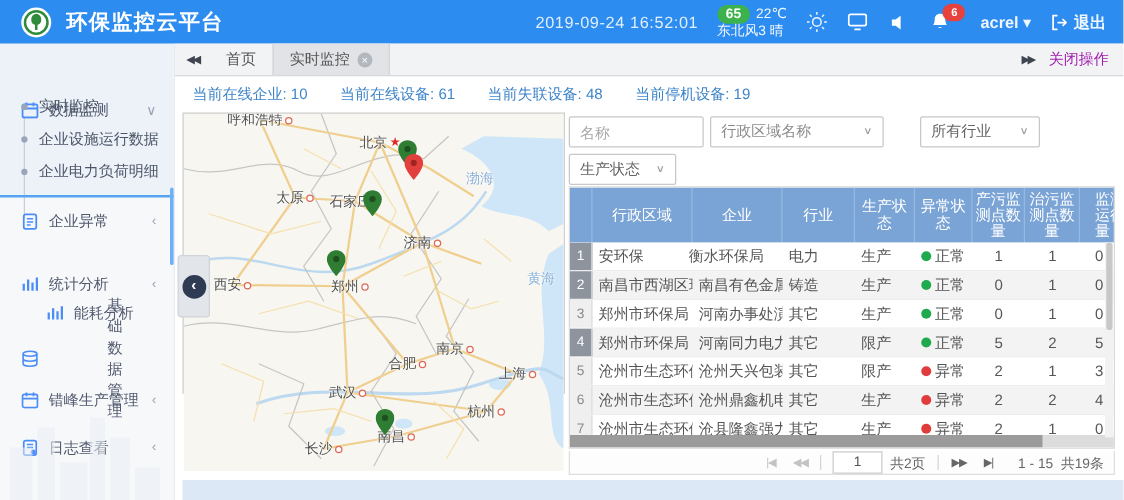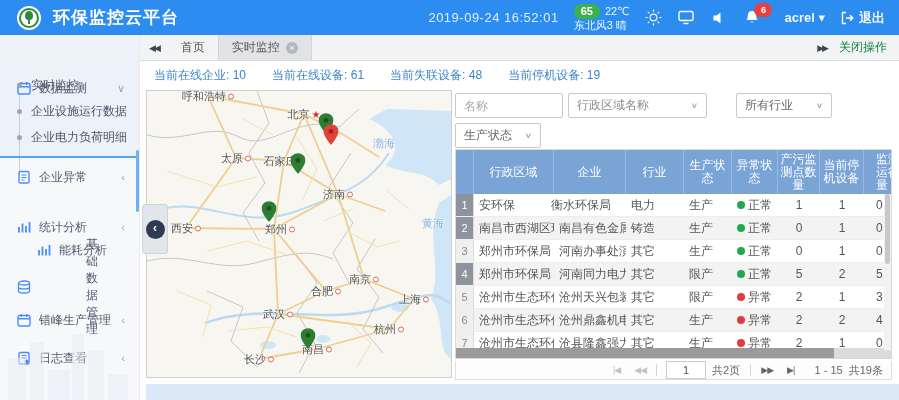--- a/index.html
+++ b/index.html
@@ -41,28 +41,28 @@
   
   .main{position:absolute;left:140px;top:35px;width:759px;height:365px;background:#fff;}
 
   
   .tabbar{position:absolute;left:0;top:0;width:100%;height:26px;background:#f2f3f4;border-bottom:1px solid #d8dadc;box-sizing:border-box;display:flex;align-items:stretch;font-size:12px;color:#555;}
   .tb-arrow{display:flex;align-items:center;padding:0 9px;color:#3f4550;font-size:9px;letter-spacing:-2px;cursor:pointer;}
   .tab{display:flex;align-items:center;padding:0 13px;cursor:pointer;gap:6px;}
   .tab.active{background:#e1e3e6;border-left:1px solid #d2d4d7;border-right:1px solid #d2d4d7;}
   .tab-close{width:12px;height:12px;border-radius:50%;background:#b3b8bf;color:#fff;font-size:9px;line-height:12px;text-align:center;cursor:pointer;}
   .tb-right{margin-left:auto;display:flex;align-items:center;gap:10px;padding-right:12px;}
-  .tb-close-op{color:#15803d;cursor:pointer;}
+  .tb-close-op{color:#a21caf;cursor:pointer;}
 
   
   .stats{position:absolute;left:14px;top:26px;width:730px;height:29px;display:flex;align-items:center;gap:26px;font-size:12px;color:#3e84c9;}
   .stat{white-space:nowrap;}
 
   
-  .map{position:absolute;left:6px;top:55px;width:306px;height:288px;border:1px solid #cfcfcf;box-sizing:border-box;background:#f7f6f1;overflow:visible;}
+  .map{position:absolute;left:6px;top:55px;width:306px;height:225px;border:1px solid #cfcfcf;box-sizing:border-box;background:#f7f6f1;overflow:visible;}
   .map-inner{position:absolute;left:0;top:0;width:304px;height:286px;overflow:hidden;}
   .city{position:absolute;transform:translate(-50%,-50%);font-size:11px;color:#4f4f4f;white-space:nowrap;display:flex;align-items:center;gap:2px;text-shadow:0 0 2px #fff,0 0 2px #fff;}
   .city .csym{width:6px;height:6px;border-radius:50%;border:1.5px solid #dd6a57;background:#fff;box-sizing:border-box;display:inline-block;}
   .city .star{color:#e02b2b;font-size:10px;line-height:10px;}
   .city.sea{color:#85aed6;}
   .pin{position:absolute;transform:translate(-50%,-100%);cursor:pointer;}
   .collapse-tab{position:absolute;left:-5px;top:113px;width:26px;height:50px;background:#e2e6ea;border:1px solid #cfd4da;border-radius:3px;display:flex;align-items:center;justify-content:center;box-sizing:border-box;}
   .collapse-btn{width:19px;height:19px;border-radius:50%;background:#2f3b52;color:#fff;font-size:12px;line-height:17px;text-align:center;cursor:pointer;font-weight:bold;}
 
   
@@ -453,21 +453,21 @@
 
       <div class="tbl">
         <div class="thead" id="t-head">
             <span class="th c1"></span>
             <span class="th c2">行政区域</span>
             <span class="th c3">企业</span>
             <span class="th c4">行业</span>
             <span class="th c5">生产状态</span>
             <span class="th c6">异常状态</span>
             <span class="th c7">产污监测点数量</span>
-            <span class="th c8">当前停机设备</span>
+            <span class="th c8">治污监测点数量</span>
             <span class="th c9">监测点
 运行数量</span>
           </div>
         <div class="tbody" id="t-body">
             <div class="tr">
     <span class="td num c1 dark">1</span>
     <span class="td c3">安环保</span>
     <span class="td c2">衡水环保局</span>
     <span class="td c4">电力</span>
     <span class="td c5">生产</span>

